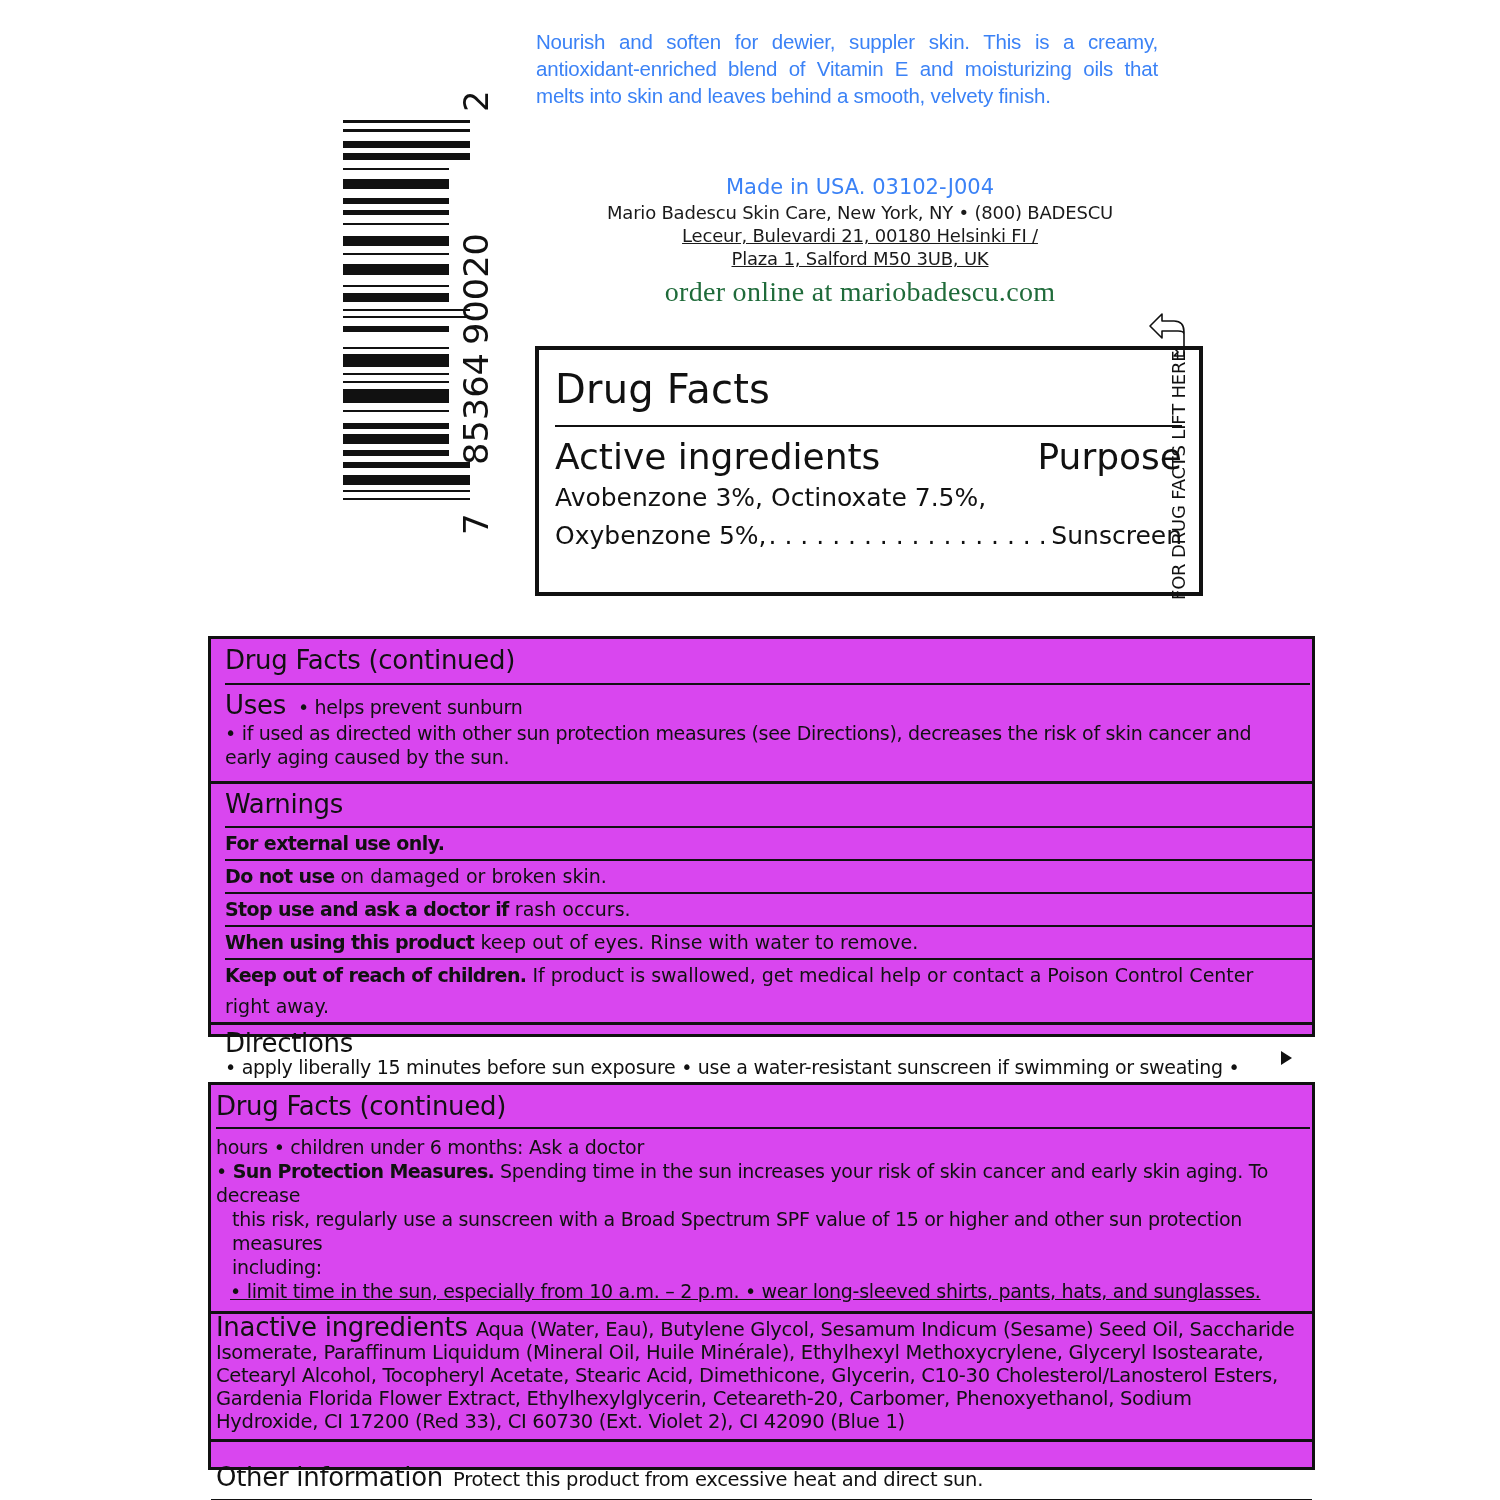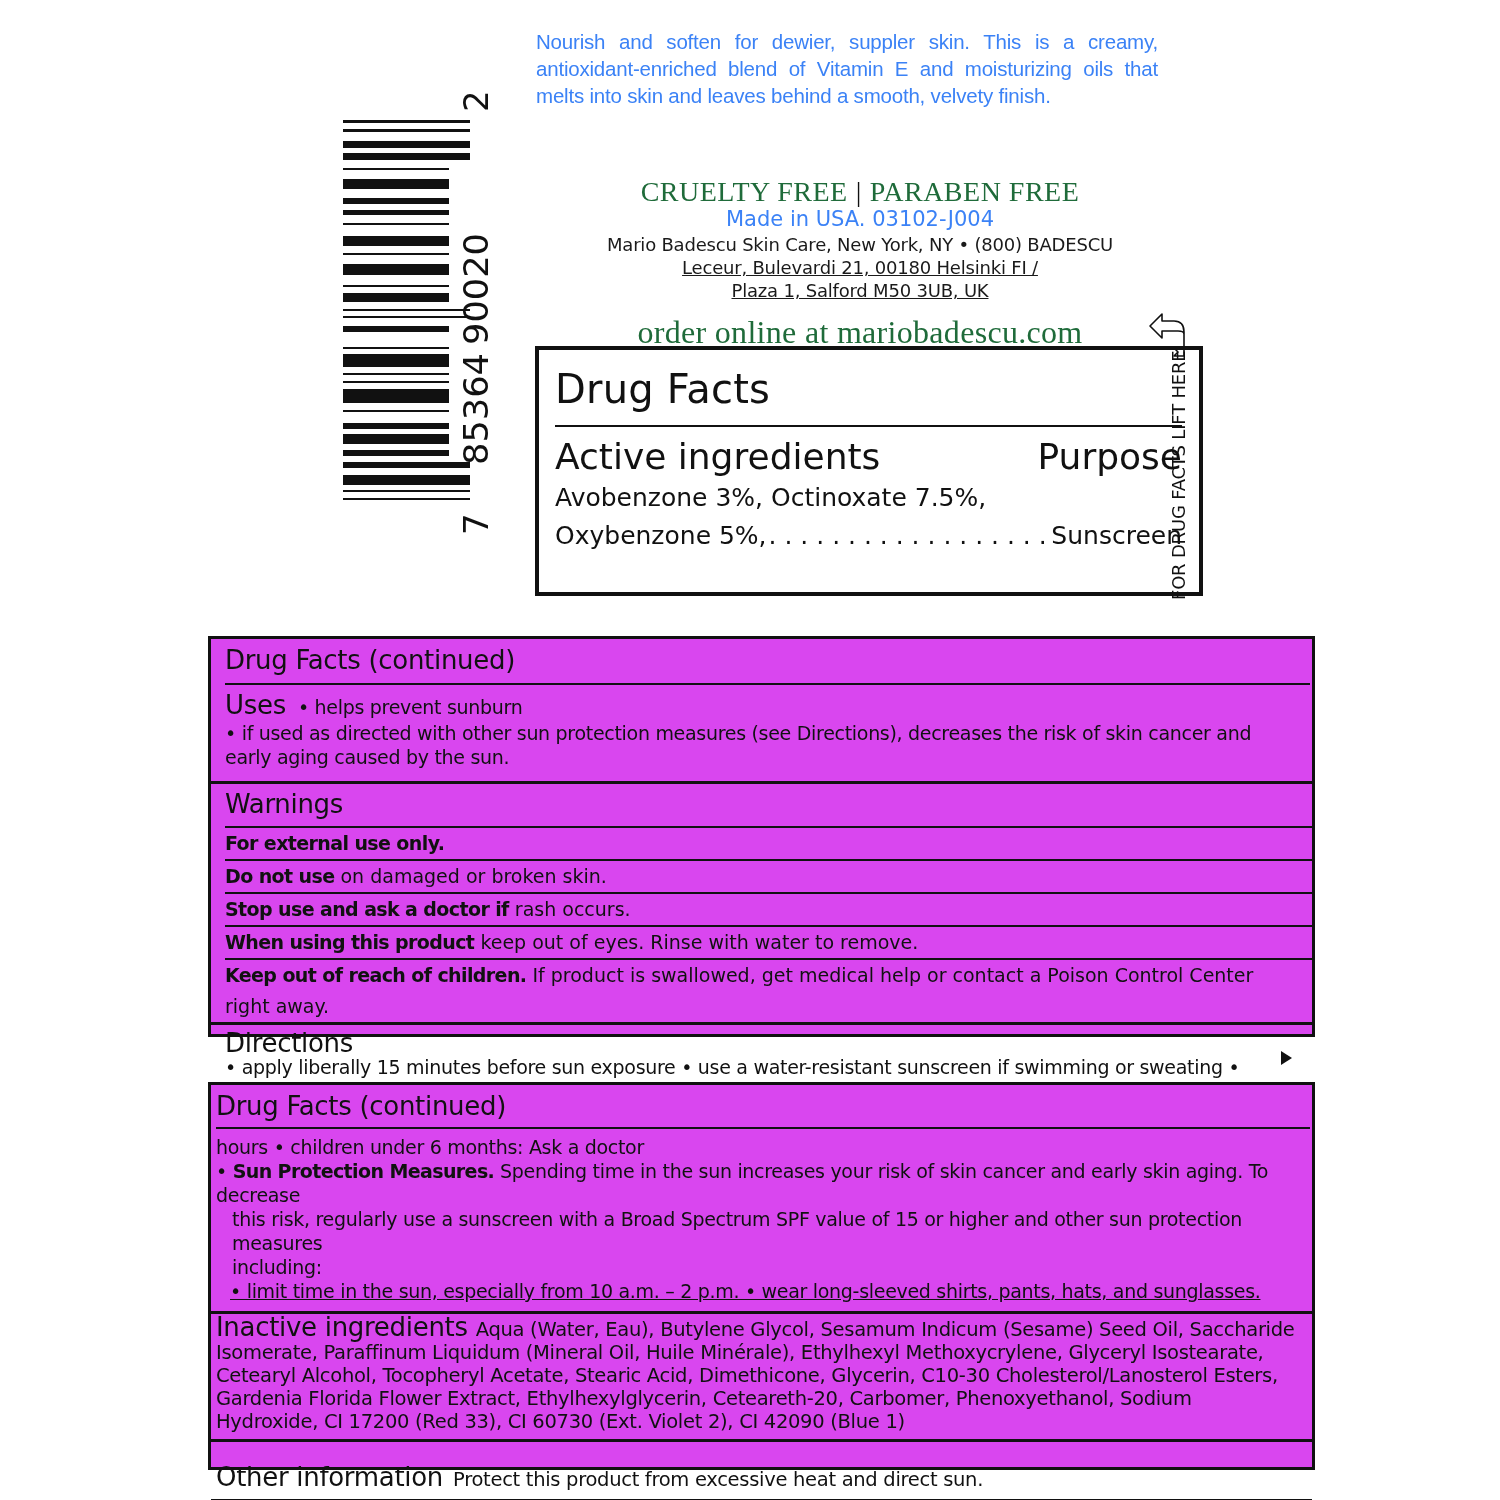--- a/index.html
+++ b/index.html
@@ -24,22 +24,22 @@
     .brand { position: absolute; left: 560px; top: 176px; width: 600px; text-align: center; }
     .claims {
       font-family: "Liberation Serif", "DejaVu Serif", serif; font-size: 28px; color: #1f6b3a;
       letter-spacing: 0.5px; line-height: 32px;
     }
     .claims .sep { color: #111; margin: 0 8px; }
     .made { font-size: 21px; line-height: 27px; color: #3b82f6; margin-top: -2px; }
     .addr { font-size: 18px; line-height: 23px; color: #1a1a1a; letter-spacing: -0.2px; }
     .addr-u { font-size: 18px; line-height: 23px; color: #1a1a1a; text-decoration: underline; letter-spacing: -0.2px; }
     .order {
-      font-family: "Liberation Serif", "DejaVu Serif", serif; font-size: 32px; line-height: 36px;
-      color: #1f6b3a; margin-top: 12px; letter-spacing: 0.3px;
+      font-family: "Liberation Serif", "DejaVu Serif", serif; font-size: 28px; line-height: 36px;
+      color: #1f6b3a; margin-top: 4px; letter-spacing: 0.3px;
     }
 
     
     .lift-arrow { position: absolute; left: 1148px; top: 312px; width: 40px; height: 46px; }
     .lift-text {
       position: absolute; left: 1168px; top: 600px;
       transform-origin: 0 0; transform: rotate(-90deg);
       font-size: 18px; white-space: nowrap; color: #111; letter-spacing: -0.2px;
       width: 250px;
     }
@@ -134,23 +134,20 @@
     <g fill="#111" font-family="DejaVu Sans, sans-serif" font-size="34" transform="rotate(-90)">
       <text x="-445" y="145">7</text>
       <text x="-375" y="145" textLength="112" lengthAdjust="spacingAndGlyphs">85364</text>
       <text x="-255" y="145" textLength="112" lengthAdjust="spacingAndGlyphs">90020</text>
       <text x="-22" y="145">2</text>
     </g>
   </svg>
 </div>
 
 <div class="brand">
-  <div class="claims">
-    <span>CRUELTY FREE</span><span class="sep">|</span><span>PARABEN FREE</span>
-  </div>
   <div class="made">Made in USA. 03102-J004</div>
   <div class="addr">Mario Badescu Skin Care, New York, NY • (800) BADESCU</div>
   <div class="addr-u">Leceur, Bulevardi 21, 00180 Helsinki FI /</div>
   <div class="addr-u">Plaza 1, Salford M50 3UB, UK</div>
   <div class="order">order online at mariobadescu.com</div>
 </div>
 
 <div class="lift-arrow">
   <svg viewBox="0 0 40 46" width="40" height="46">
     <path d="M2 14 L14 2 L14 9 L26 9 Q36 9 36 20 L36 44 L26 44 L30 40 L26 36 L36 36 L36 22 Q36 19 30 19 L14 19 L14 26 Z" fill="#fff" stroke="#111" stroke-width="1.6" stroke-linejoin="round"></path>

